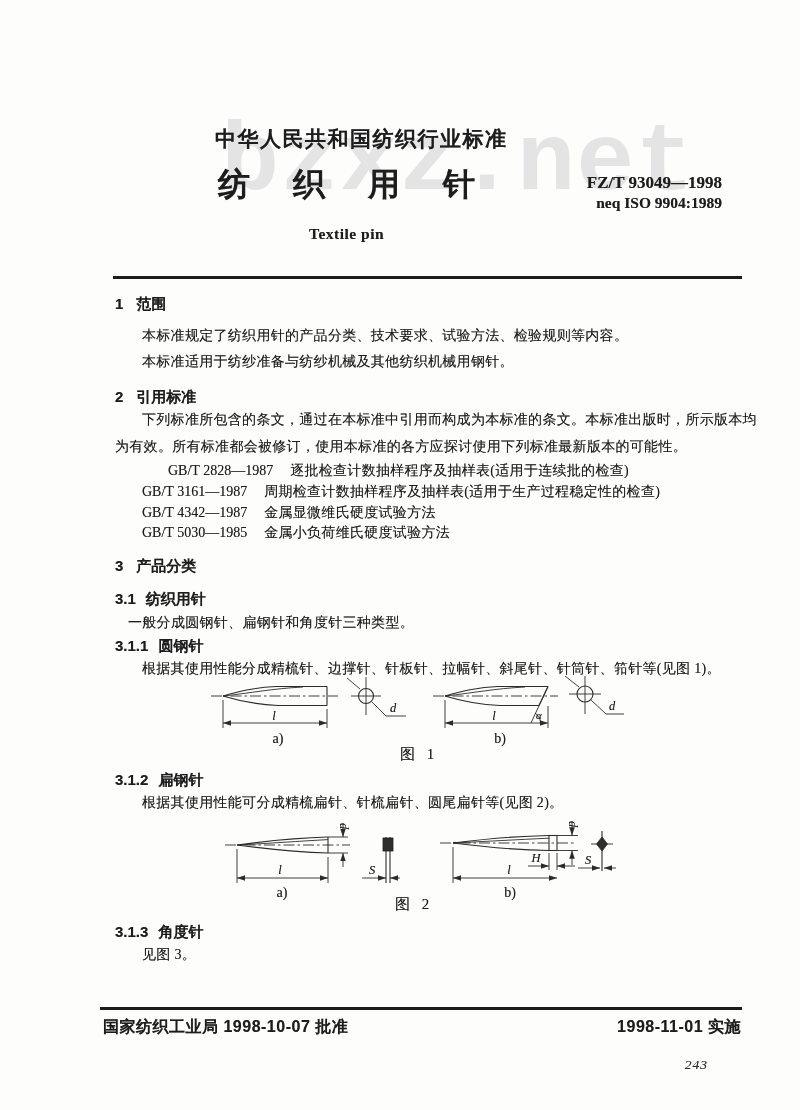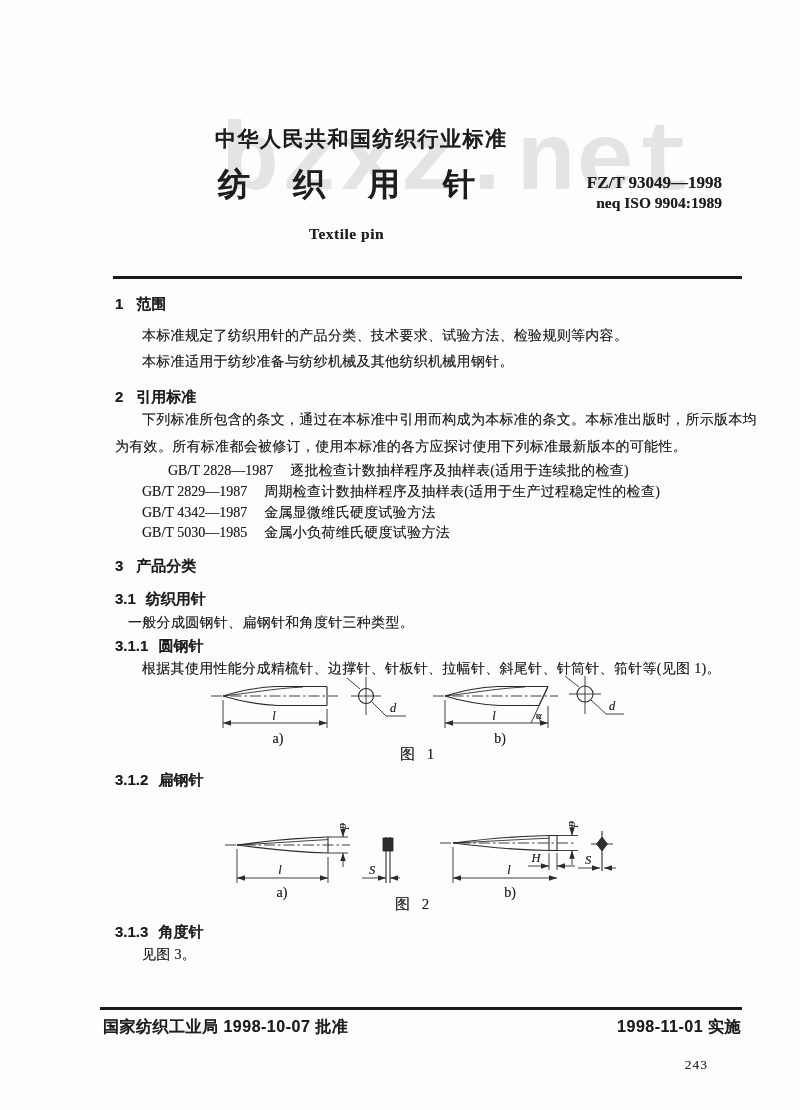--- a/index.html
+++ b/index.html
@@ -22,21 +22,21 @@
   .title-en{font-size:15.5px;font-weight:bold;letter-spacing:.5px;}
   .rule{position:absolute;background:#1c1c1c;}
   .sec-h{font-size:15px;font-weight:bold;}
   .sec-h .t{margin-left:13px;}
   .sub-h .t{margin-left:10px;}
   .bodyline{font-size:14px;letter-spacing:.3px;}
   .refline{font-size:14px;}
   .refline .rtitle{margin-left:17px;letter-spacing:.3px;}
   .figcap{font-size:15px;letter-spacing:4px;}
   .foot{font-size:16px;font-weight:bold;letter-spacing:.5px;}
-  .pageno{font-size:13.5px;color:#2e2e2e;letter-spacing:1px;}
+  .pageno{font-size:13.5px;color:#2e2e2e;letter-spacing:1px;font-style:italic;}
   svg{position:absolute;overflow:visible;}
   svg .ln{stroke:#2b2b2b;stroke-width:1.1;fill:none;}
   svg .thin{stroke:#2b2b2b;stroke-width:.9;fill:none;}
   svg .cl{stroke:#2b2b2b;stroke-width:.9;fill:none;stroke-dasharray:11 3 2.5 3;}
   svg .svgt{font-family:"Liberation Serif","DejaVu Serif",serif;font-style:italic;font-size:12.5px;fill:#222;}
   svg .svgs{font-family:"Liberation Serif","DejaVu Serif",serif;font-size:14px;fill:#222;}
 </style>
 </head>
 <body>
 
@@ -63,21 +63,21 @@
   <div class="abs sec-h sans" style="left:115px;top:388px;">
     <span>2</span><span class="t">引用标准</span>
   </div>
   <div class="abs bodyline" style="left:142px;top:411px;">下列标准所包含的条文，通过在本标准中引用而构成为本标准的条文。本标准出版时，所示版本均</div>
   <div class="abs bodyline" style="left:115px;top:438px;">为有效。所有标准都会被修订，使用本标准的各方应探讨使用下列标准最新版本的可能性。</div>
 
   <div class="abs refline" style="left:144px;top:462px;margin-left:24px;">
     <span class="code">GB/T 2828—1987</span><span class="rtitle">逐批检查计数抽样程序及抽样表(适用于连续批的检查)</span>
   </div>
   <div class="abs refline" style="left:142px;top:483px;">
-    <span class="code">GB/T 2829—1987</span><span class="rtitle">周期检查计数抽样程序及抽样表(适用于生产过程稳定性的检查)</span>
+    <span class="code">GB/T 3161—1987</span><span class="rtitle">周期检查计数抽样程序及抽样表(适用于生产过程稳定性的检查)</span>
   </div>
   <div class="abs refline" style="left:142px;top:504px;">
     <span class="code">GB/T 4342—1987</span><span class="rtitle">金属显微维氏硬度试验方法</span>
   </div>
   <div class="abs refline" style="left:142px;top:524px;">
     <span class="code">GB/T 5030—1985</span><span class="rtitle">金属小负荷维氏硬度试验方法</span>
   </div>
 
   <div class="abs sec-h sans" style="left:115px;top:557px;">
     <span>3</span><span class="t">产品分类</span>
@@ -141,20 +141,21 @@
       <line class="thin" x1="357" y1="0" x2="371" y2="11"></line>
       <polyline class="thin" points="383,24 398,38 416,38"></polyline>
       <text class="svgt" x="401" y="34">d</text>
     </g>
   </svg>
   <div class="abs figcap" style="left:400px;top:745px;">图 1</div>
 
   <div class="abs sec-h sub-h sans" style="left:115px;top:771px;">
     <span>3.1.2</span><span class="t">扁钢针</span>
   </div>
+  <div class="abs bodyline" style="left:142px;top:794px;">根据其使用性能可分成精梳扁针、针梳扁针、圆尾扁针等(见图 2)。</div>
 
   <svg style="left:222px;top:813px;" width="420" height="88" viewBox="0 0 420 88">
     <defs>
       <marker id="ar2" viewBox="0 0 10 8" refX="9.5" refY="4" markerWidth="9" markerHeight="7" orient="auto-start-reverse" markerUnits="userSpaceOnUse">
         <path d="M0,0.8 L9.5,4 L0,7.2 Z" fill="#2b2b2b"></path>
       </marker>
     </defs>
     <g>
       <line class="cl" x1="3" y1="32" x2="128" y2="32"></line>
       <path class="ln" d="M15,32 C 45,28 75,24.8 106,24"></path>

